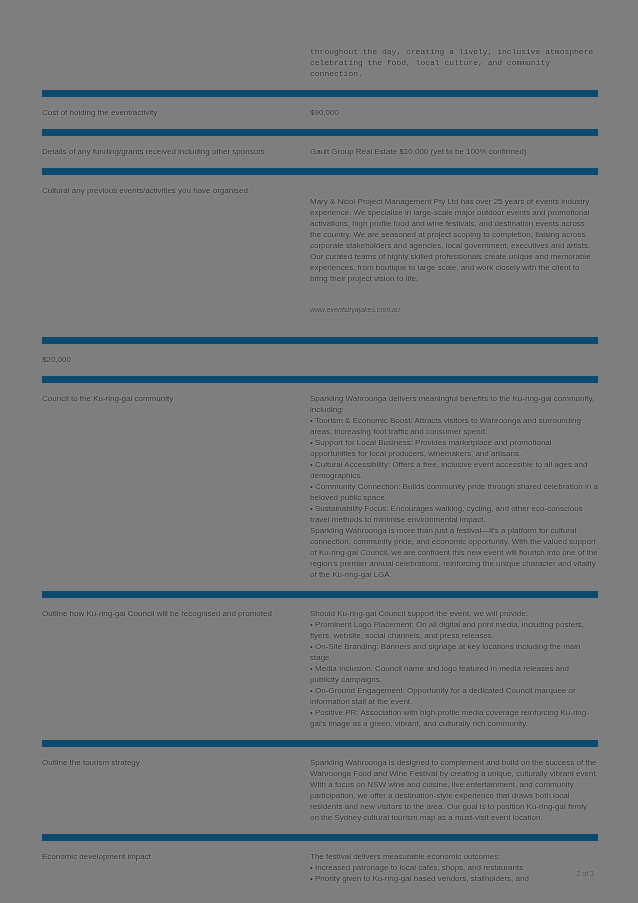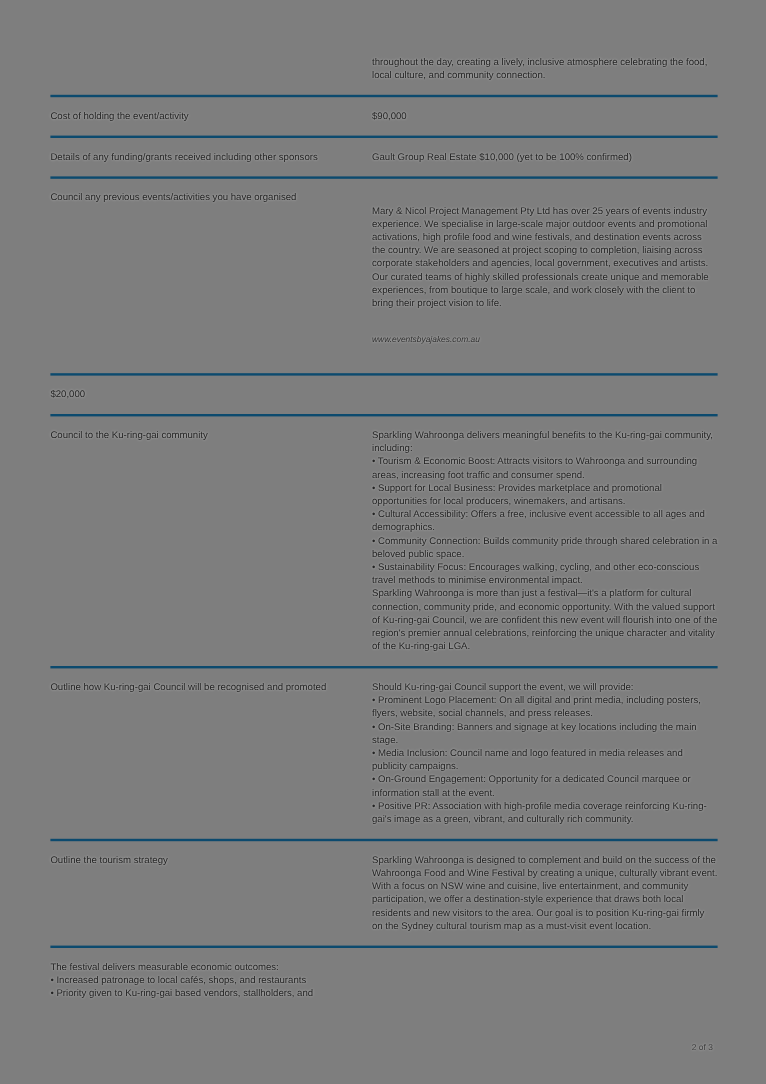--- a/index.html
+++ b/index.html
@@ -10,24 +10,24 @@
     position:relative;
     overflow:hidden;
   }
   .page { position:absolute; inset:0; }
   .table {
     position:absolute;
     left:42px; right:40px; top:36px;
   }
   .row {
     display:flex;
-    border-top:2px solid #0c4a6e;
+    border-top:7px solid #0c4a6e;
     padding:10px 0 11px 0;
   }
-  .row.no-border { border-top:none; }
+  .row.no-border { border-top:none;font-family:Liberation Mono, monospace; }
   .cell {
     color:#232323;
     font-size:8px;
     line-height:11px;
     text-shadow:0 0 2px rgba(255,255,255,0.55);
   }
   .label {
     width:268px;
     padding-right:24px;
     flex:0 0 268px;
@@ -67,21 +67,21 @@
       <div class="cell label">Cost of holding the event/activity</div>
       <div class="cell value">$90,000</div>
     </div>
 
     <div class="row">
       <div class="cell label">Details of any funding/grants received including other sponsors</div>
       <div class="cell value">Gault Group Real Estate $10,000 (yet to be 100% confirmed)</div>
     </div>
 
     <div class="row">
-      <div class="cell label">Council any previous events/activities you have organised</div>
+      <div class="cell label">Cultural any previous events/activities you have organised</div>
       <div class="cell value">
         <div style="white-space:pre-line;">Mary &amp; Nicol Project Management Pty Ltd has over 25 years of events industry experience. We specialise in large-scale major outdoor events and promotional activations, high profile food and wine festivals, and destination events across the country. We are seasoned at project scoping to completion, liaising across corporate stakeholders and agencies, local government, executives and artists. Our curated teams of highly skilled professionals create unique and memorable experiences, from boutique to large scale, and work closely with the client to bring their project vision to life.</div>
         <div class="link">www.eventsbyajakes.com.au</div>
       </div>
     </div>
 
     <div class="row">
       <div class="cell value">$20,000</div>
     </div>
 
@@ -105,20 +105,21 @@
 • On-Ground Engagement: Opportunity for a dedicated Council marquee or information stall at the event.
 • Positive PR: Association with high-profile media coverage reinforcing Ku-ring-gai's image as a green, vibrant, and culturally rich community.</div>
     </div>
 
     <div class="row">
       <div class="cell label">Outline the tourism strategy</div>
       <div class="cell value">Sparkling Wahroonga is designed to complement and build on the success of the Wahroonga Food and Wine Festival by creating a unique, culturally vibrant event. With a focus on NSW wine and cuisine, live entertainment, and community participation, we offer a destination-style experience that draws both local residents and new visitors to the area. Our goal is to position Ku-ring-gai firmly on the Sydney cultural tourism map as a must-visit event location.</div>
     </div>
 
     <div class="row">
+      <div class="cell label">Economic development impact</div>
       <div class="cell value">The festival delivers measurable economic outcomes:
 • Increased patronage to local cafés, shops, and restaurants
 • Priority given to Ku-ring-gai based vendors, stallholders, and</div>
     </div>
 
   </div>
 
   <div class="footer">2 of 3</div>
 </div>
 

